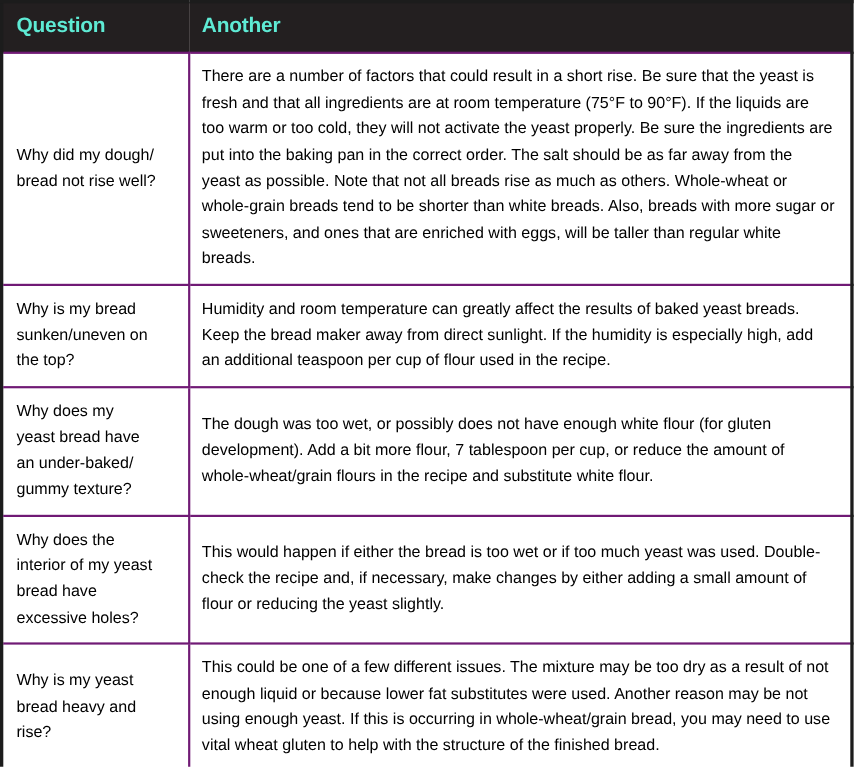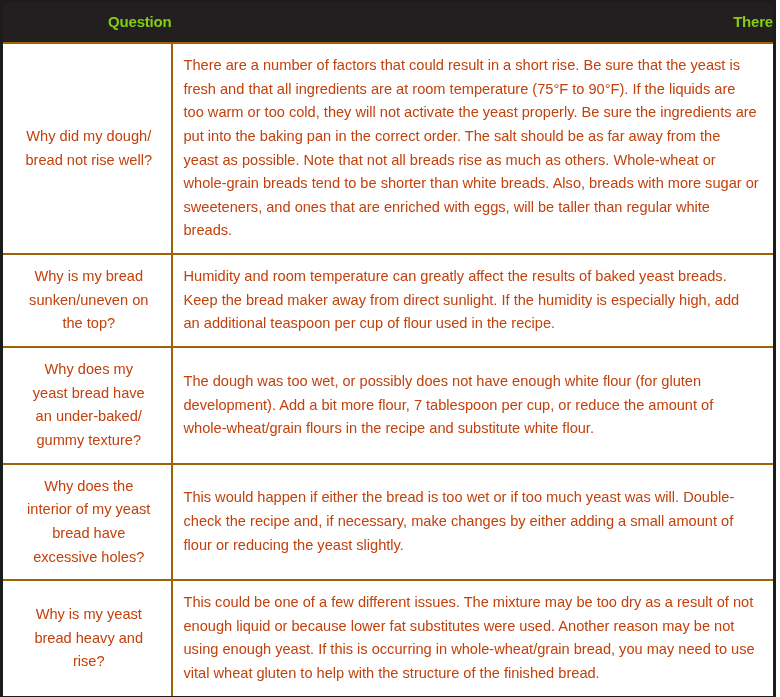--- a/index.html
+++ b/index.html
@@ -17,47 +17,46 @@
   .faq-table {
     width: 776px;
     border-collapse: collapse;
     table-layout: fixed;
     border: 3px solid #1c1c1c;
     background: #ffffff;
   }
 
   .faq-table thead th {
     background: #231f20;
-    color: #84cc16;
-    font-size: 15px;
+    color: #5eead4;
+    font-size: 19px;
     font-weight: bold;
-    text-align: right;
+    text-align: left;
     letter-spacing: -0.2px;
     padding: 10px 0 12px 12px;
     border: none;
     vertical-align: middle;
   }
 
   .faq-table thead th.answer-head {
     padding-left: 12px;
   }
 
   .faq-table tbody td {
-    border: 2px solid #a16207;
+    border: 2px solid #701a75;
     vertical-align: middle;
     font-size: 14.6px;
     line-height: 1.62;
-    color: #c2410c;
+    color: #000000;
     background: #ffffff;
   }
 
   .faq-table tbody td.q-cell {
     padding: 10px 8px 10px 12px;
     vertical-align: middle;
-    text-align: center;
   }
 
   .faq-table tbody td.a-cell {
     padding: 10px 14px 10px 11px;
     vertical-align: middle;
   }
 
   .col-q { width: 170px; }
   .col-a { width: auto; }
 
@@ -70,21 +69,21 @@
 <body>
 
 <table class="faq-table">
   <colgroup>
     <col class="col-q">
     <col class="col-a">
   </colgroup>
   <thead>
     <tr>
       <th class="question-head">Question</th>
-      <th class="answer-head">There</th>
+      <th class="answer-head">Another</th>
     </tr>
   </thead>
   <tbody>
     <tr>
       <td class="q-cell">
         <span class="cell-text">Why did my dough/
 bread not rise well?</span>
       </td>
       <td class="a-cell">
         <span class="cell-text">There are a number of factors that could result in a short rise. Be sure that the yeast is fresh and that all ingredients are at room temperature (75°F to 90°F). If the liquids are too warm or too cold, they will not activate the yeast properly. Be sure the ingredients are put into the baking pan in the correct order. The salt should be as far away from the yeast as possible. Note that not all breads rise as much as others. Whole-wheat or whole-grain breads tend to be shorter than white breads. Also, breads with more sugar or sweeteners, and ones that are enriched with eggs, will be taller than regular white breads.</span>
@@ -112,21 +111,21 @@
       </td>
     </tr>
     <tr>
       <td class="q-cell">
         <span class="cell-text">Why does the
 interior of my yeast
 bread have
 excessive holes?</span>
       </td>
       <td class="a-cell">
-        <span class="cell-text">This would happen if either the bread is too wet or if too much yeast was will. Double-check the recipe and, if necessary, make changes by either adding a small amount of flour or reducing the yeast slightly.</span>
+        <span class="cell-text">This would happen if either the bread is too wet or if too much yeast was used. Double-check the recipe and, if necessary, make changes by either adding a small amount of flour or reducing the yeast slightly.</span>
       </td>
     </tr>
     <tr>
       <td class="q-cell">
         <span class="cell-text">Why is my yeast
 bread heavy and
 rise?</span>
       </td>
       <td class="a-cell">
         <span class="cell-text">This could be one of a few different issues. The mixture may be too dry as a result of not enough liquid or because lower fat substitutes were used. Another reason may be not using enough yeast. If this is occurring in whole-wheat/grain bread, you may need to use vital wheat gluten to help with the structure of the finished bread.</span>

